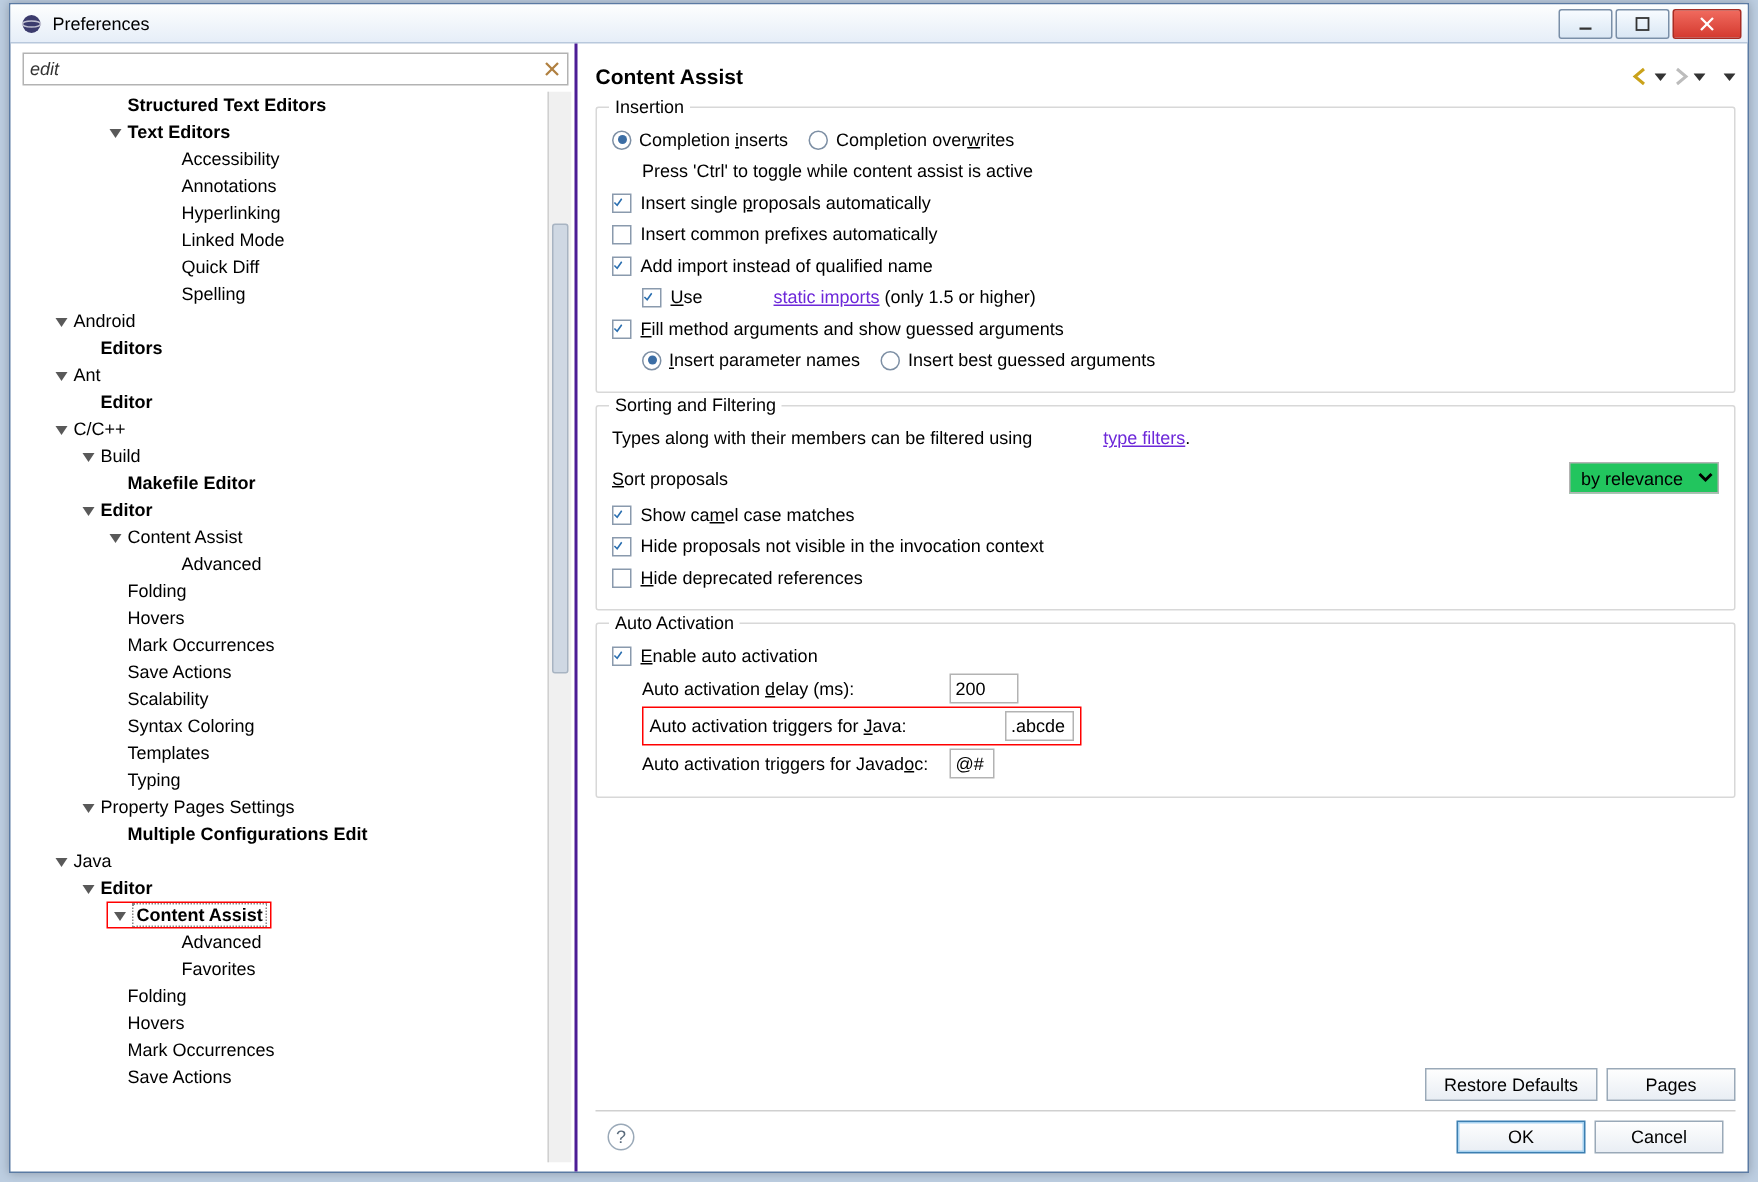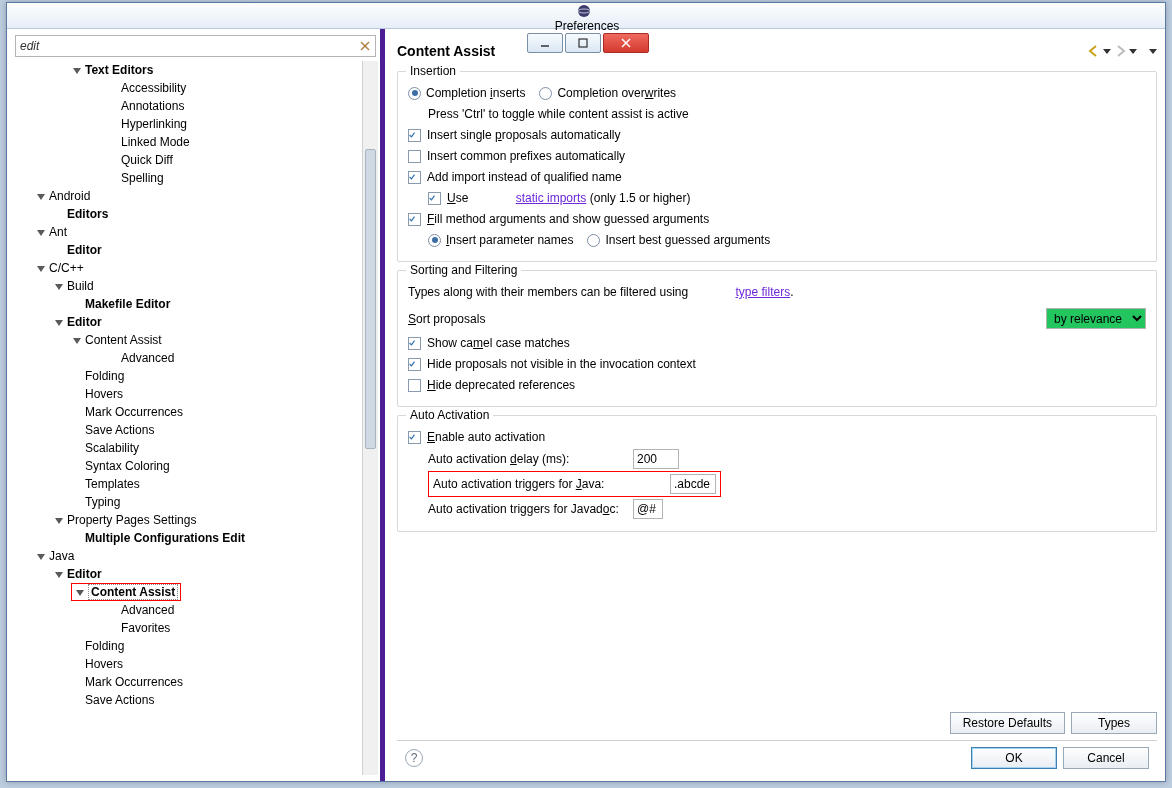--- a/index.html
+++ b/index.html
@@ -1,30 +1,30 @@
 <!DOCTYPE html>
 <html><head>
 <meta charset="utf-8">
 <style>
 * { box-sizing: border-box; margin: 0; padding: 0; font-family: "Segoe UI", Tahoma, sans-serif; font-size: 12px; }
 html, body { width: 1172px; height: 788px; background: #bccde0; overflow: hidden; }
 
 .window { position: absolute; left: 6px; top: 2px; width: 1160px; height: 780px; background: #fff; border: 1px solid #5a7aa3; box-shadow: 0 0 6px rgba(0,0,0,.25); }
 
-.titlebar { height: 26px; background: linear-gradient(#fdfefe,#e6eef8); display:flex; align-items:center; padding: 0 4px 0 6px; border-bottom:1px solid #b8c8dc;flex-direction:column;}
+.titlebar { height: 26px; background: linear-gradient(#fdfefe,#e6eef8); display:flex; align-items:center; padding: 0 4px 0 6px; border-bottom:1px solid #b8c8dc;}
 .titlebar .icon { width:16px;height:16px;display:inline-flex;align-items:center;justify-content:center;margin-right:6px;}
 .titlebar .title { flex:1; font-size:12px; color:#000;}
 .win-btns {display:flex;gap:0;}
 .win-btn {width:36px;height:20px;border:1px solid #7a8fa8;background:linear-gradient(#f7fbff,#dae7f4);display:flex;align-items:center;justify-content:center;margin-left:2px;border-radius:2px;cursor:default;}
 .win-btn.close{background:linear-gradient(#f06a5e,#d43a2f);border-color:#a82c23;color:#fff;width:46px;}
 .win-btn svg{width:10px;height:10px;}
 
 .body { position:absolute; top:26px; left:0; right:0; bottom:0; display:flex; }
 
-.left-pane { width:378px; border-right:5px solid #4c1d95; display:flex; flex-direction:column; padding:6px 2px 6px 6px;}
+.left-pane { width:378px; border-right:2px solid #4c1d95; display:flex; flex-direction:column; padding:6px 2px 6px 6px;}
 .filter-box { position:relative; margin:0 2px 2px 2px;}
 .filter-box input {width:100%; height:22px; border:1px solid #b3b3b3; padding:2px 22px 2px 4px; font-size:12px; font-style:italic; color:#333;}
 .filter-box .clear-icon {position:absolute;right:4px;top:4px;width:14px;height:14px;}
 
 .tree-container { position:relative; flex:1; overflow:hidden; margin-top:2px; border:0;}
 .tree { position:absolute; top:0; left:0; right:16px; height:100%; overflow-y:auto; overflow-x:hidden; padding-left:4px;}
 .tree-scrollbar { position:absolute; top:0; right:0; width:16px; height:100%; background:#f0f0f0; border-left:1px solid #d0d0d0;}
 .tree-thumb { position:absolute; left:2px; right:2px; top:88px; height:300px; background:#cfd8e3; border:1px solid #a8b4c2; border-radius:2px;}
 
 .tree-row { display:flex; align-items:center; height:18px; white-space:nowrap; cursor:default;}
@@ -116,20 +116,24 @@
         <span class="clear-icon">
           <svg viewBox="0 0 14 14">
               <line x1="3" y1="3" x2="11" y2="11" stroke="#b08040" stroke-width="1.5"></line>
               <line x1="11" y1="3" x2="3" y2="11" stroke="#b08040" stroke-width="1.5"></line>
             </svg>
         </span>
       </div>
       <div class="tree-container">
         <div class="tree" id="tree">
             <div class="tree-row ind-c bold">
+              <span class="exp"></span>
+              <span class="label">Structured Text Editors</span>
+            </div>
+            <div class="tree-row ind-c bold">
               <span class="exp">
                 <svg viewBox="0 0 10 10" width="10" height="10">
                   <path d="M1 3 L9 3 L5 9 Z" fill="#595959"></path>
                 </svg>
               </span>
               <span class="label">Text Editors</span>
             </div>
             <div class="tree-row ind-e">
               <span class="exp"></span>
               <span class="label">Accessibility</span>
@@ -460,21 +464,21 @@
           </span>
         </div>
         <div class="field-row indent-1">
           <span class="flabel">Auto activation triggers for Javad<span class="u">o</span>c:</span>
           <input style="width: 30px;" value="@#">
         </div>
       </div>
 
       <div class="button-row">
         <button class="button">Restore Defaults</button>
-        <button class="button">Types</button>
+        <button class="button">Pages</button>
       </div>
 
       <div class="footer">
         <span class="help-icon">?</span>
         <span class="spacer"></span>
         <button class="button primary">OK</button>
         <span style="width:6px"></span>
         <button class="button">Cancel</button>
       </div>
     </div>

